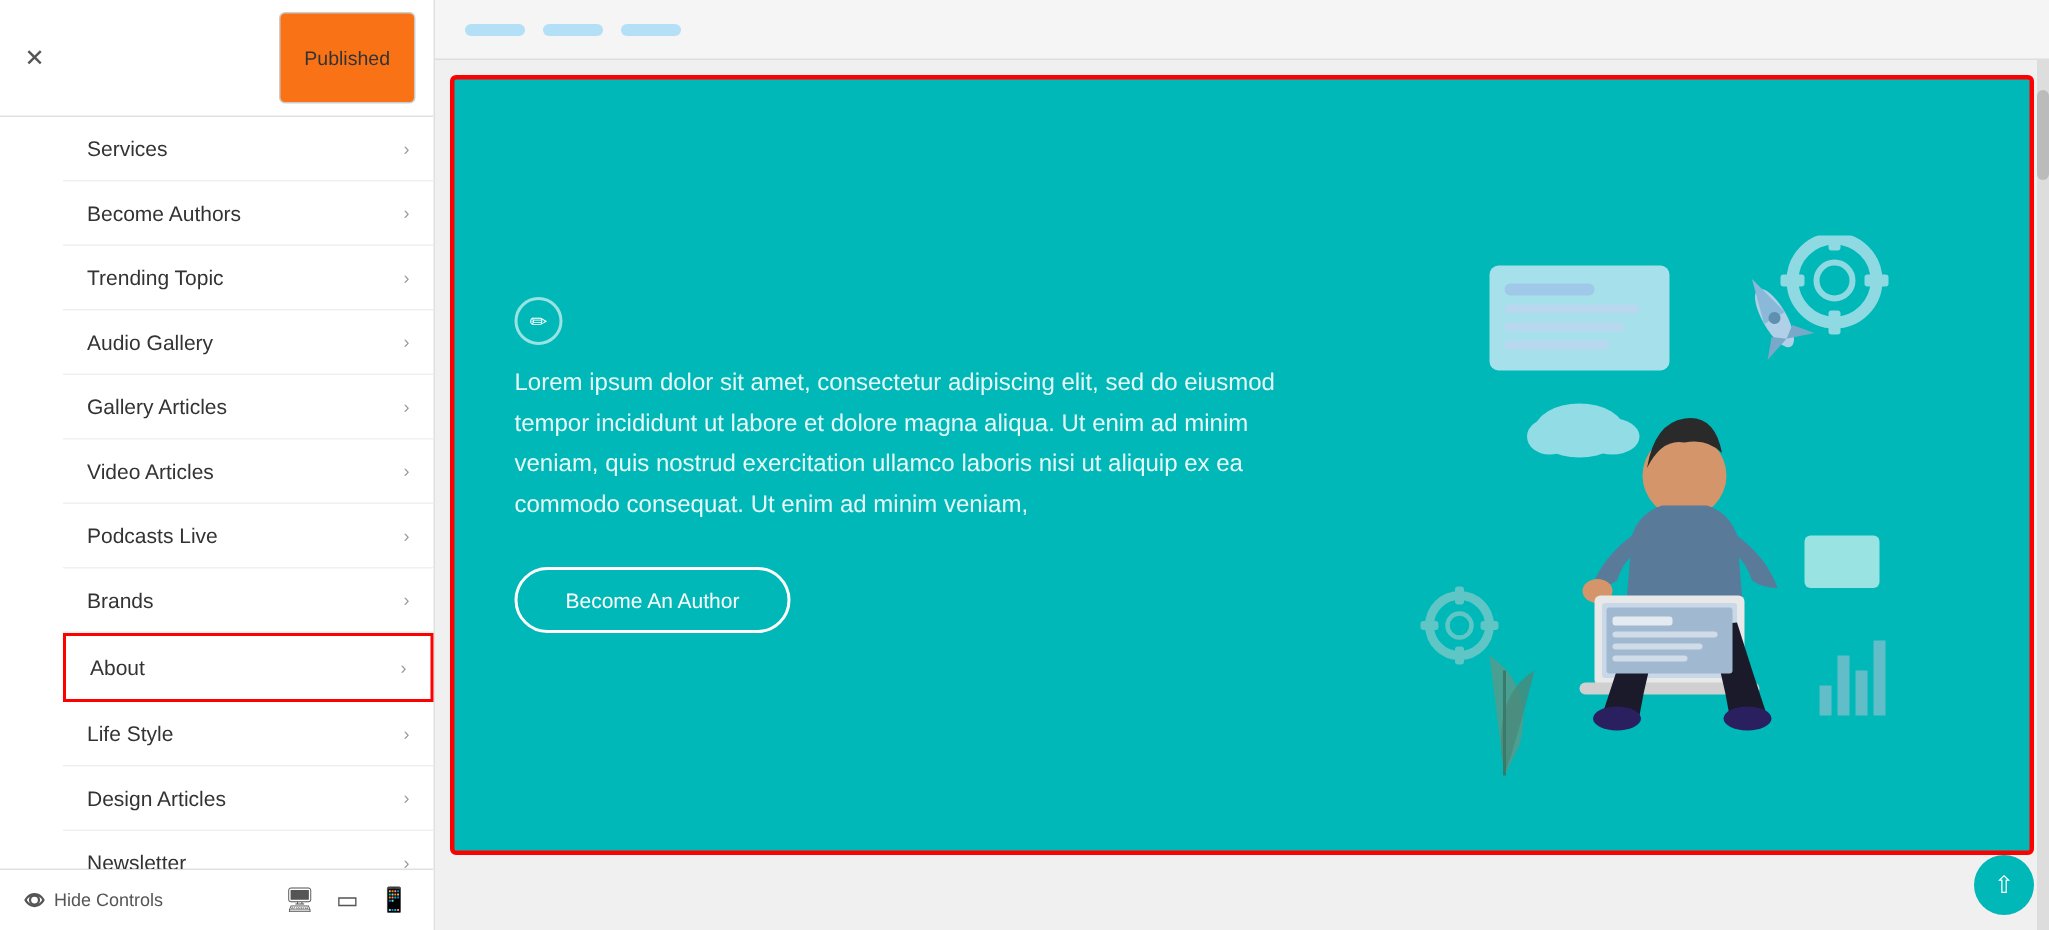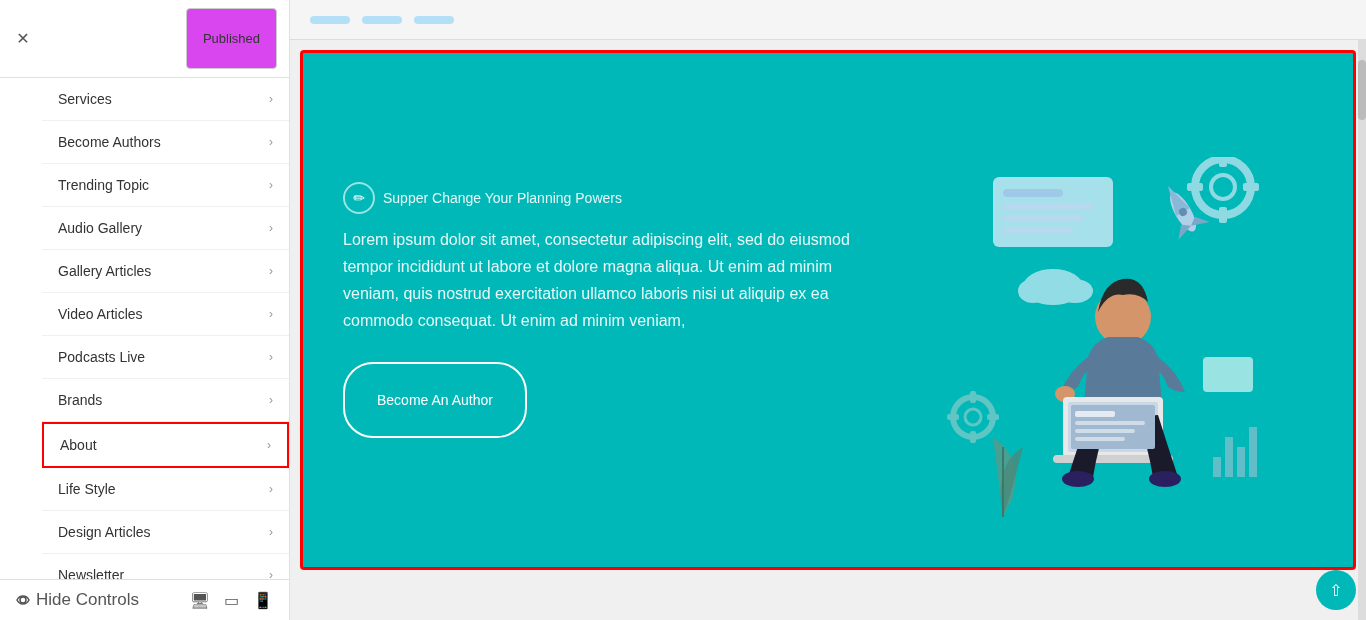--- a/index.html
+++ b/index.html
@@ -27,21 +27,21 @@
     }
     .close-btn {
       width: 22px; height: 22px;
       display: flex; align-items: center; justify-content: center;
       cursor: pointer; font-size: 16px; color: #555;
     }
     .published-btn {
       padding: 22px 16px;
       border: 1px solid #ccc;
       border-radius: 4px;
-      background: #d946ef;
+      background: #f97316;
       font-size: 13px;
       color: #333;
       cursor: pointer;
       margin-left: 13px;
     }
     .sidebar-items {
       flex: 1;
       overflow-y: auto;
       overflow-x: hidden;
       margin-left: 42px;
@@ -70,21 +70,21 @@
     .sidebar-footer {
       border-top: 1px solid #e0e0e0;
       padding: 10px 16px;
       display: flex;
       align-items: center;
       justify-content: space-between;
       background: #fff;
     }
     .hide-controls {
       display: flex; align-items: center; gap: 6px;
-      font-size: 17px; color: #555; cursor: pointer;
+      font-size: 12px; color: #555; cursor: pointer;
     }
     .footer-icons {
       display: flex; gap: 14px;
     }
     .footer-icon {
       color: #555; font-size: 16px; cursor: pointer;
     }
 
     
     .main-content {
@@ -169,21 +169,21 @@
     }
     .hero-description {
       font-size: 16px;
       line-height: 1.7;
       color: rgba(255,255,255,0.9);
       margin-bottom: 28px;
       max-width: 520px;
     }
     .hero-btn {
       display: inline-block;
-      padding: 28px 32px;
+      padding: 12px 32px;
       border: 2px solid white;
       border-radius: 30px;
       color: white;
       font-size: 14px;
       cursor: pointer;
       background: transparent;
     }
 
     
     .hero-illustration {
@@ -324,21 +324,20 @@
   </div>
 
   <div class="main-panel">
     <div class="hero-banner">
 
       <div class="hero-text">
         <div class="hero-badge">
           <div class="hero-badge-icon">
             <span>✏</span>
           </div>
-          <span class="hero-subtitle">Supper Change Your Planning Powers</span>
         </div>
         <p class="hero-description">Lorem ipsum dolor sit amet, consectetur adipiscing elit, sed do eiusmod tempor incididunt ut labore et dolore magna aliqua. Ut enim ad minim veniam, quis nostrud exercitation ullamco laboris nisi ut aliquip ex ea commodo consequat. Ut enim ad minim veniam,</p>
         <button class="hero-btn">Become An Author</button>
       </div>
 
       <div class="hero-illustration">
         <svg class="illustration-svg" viewBox="0 0 400 380" xmlns="http://www.w3.org/2000/svg">
 
           <g transform="translate(330, 30)" opacity="0.7">
             <circle cx="0" cy="0" r="28" fill="none" stroke="#cce8f4" stroke-width="8"></circle>

